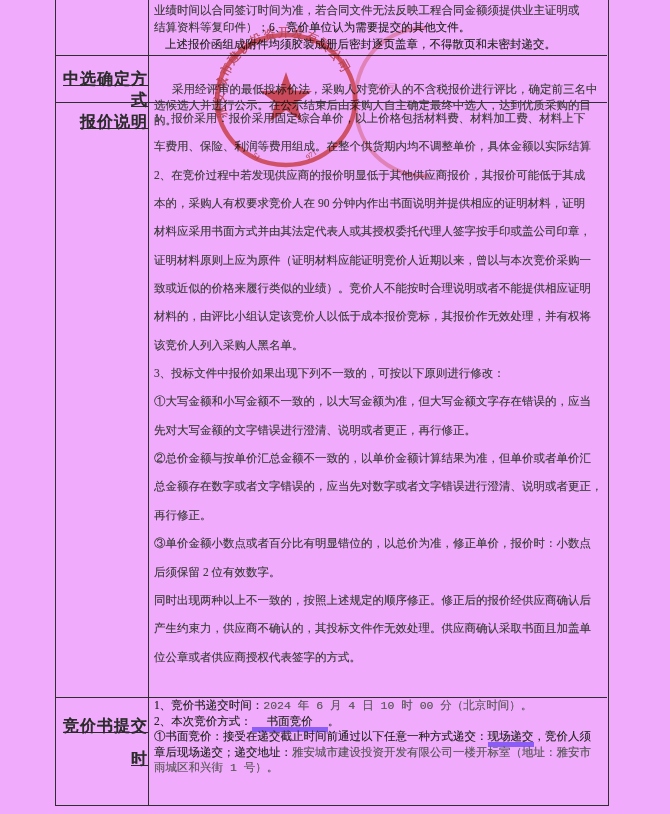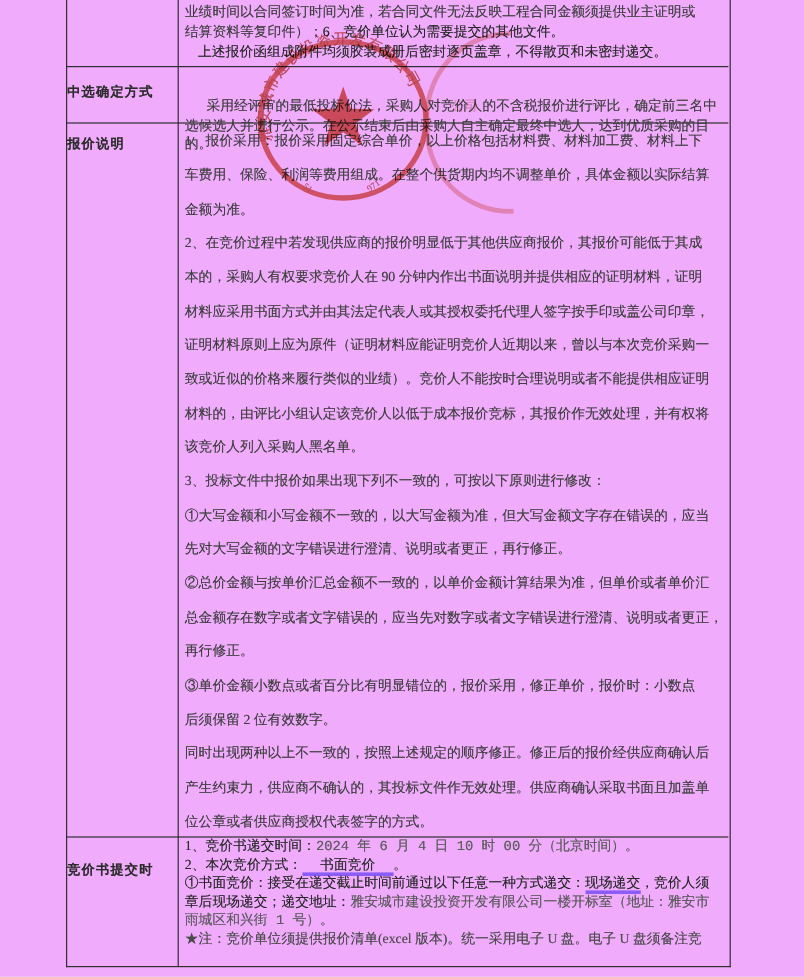--- a/index.html
+++ b/index.html
@@ -15,26 +15,26 @@
   .hline{position:absolute;height:0;border-top:1.2px solid #2e2e2e;}
   .vline{position:absolute;width:0;border-left:1.2px solid #2e2e2e;}
   .tbl-frame{
     position:absolute;left:55px;top:-2px;width:552px;height:807px;
     border-left:1.2px solid #2e2e2e;
     border-right:1.2px solid #2e2e2e;
     border-bottom:1.4px solid #2e2e2e;
   }
   .hdr{
     position:absolute;left:56px;width:92px;
-    font-size:11px;font-weight:bold;color:#2b2b2b;
-    text-align:left;letter-spacing:1px;
+    font-size:16px;font-weight:bold;color:#2b2b2b;
+    text-align:right;letter-spacing:1px;text-decoration:underline;
   }
   .b{font-weight:normal;color:#262626;}
   .gray{color:#5c5c5c;font-family:Liberation Mono, monospace;}
-  .u{border-bottom:3px solid #8b5cf6;}
+  .u{border-bottom:5px solid #8b5cf6;}
   .line{white-space:nowrap;}
   .cont{left:154px;top:2px;width:452px;line-height:17px;}
   .sel{left:154px;top:56px;width:452px;line-height:15.6px;}
   .sel .line:first-child{text-indent:18px;margin-top:26px;}
   .quote{left:154px;top:104px;width:452px;line-height:28.35px;}
   .submit{left:154px;top:698px;width:452px;line-height:15.55px;}
   .soft{text-shadow:0 0 .5px rgba(70,70,70,.55);}
   .seal{position:absolute;left:190px;top:8px;width:250px;height:195px;
         mix-blend-mode:multiply;opacity:.88;pointer-events:none;}
 </style>
@@ -61,35 +61,34 @@
   <div class="cell sel">
     <div class="line">采用经评审的最低投标价法，采购人对竞价人的不含税报价进行评比，确定前三名中</div>
     <div class="line">选候选人并进行公示。在公示结束后由采购人自主确定最终中选人，达到优质采购的目</div>
     <div class="line">的。</div>
   </div>
 
   <div class="hdr" style="top:112px;">报价说明</div>
   <div class="cell quote">
     <div class="line">1、报价采用：报价采用固定综合单价，以上价格包括材料费、材料加工费、材料上下</div>
     <div class="line">车费用、保险、利润等费用组成。在整个供货期内均不调整单价，具体金额以实际结算</div>
-    <div class="line">金额为准。</div>
     <div class="line">2、在竞价过程中若发现供应商的报价明显低于其他供应商报价，其报价可能低于其成</div>
     <div class="line">本的，采购人有权要求竞价人在 90 分钟内作出书面说明并提供相应的证明材料，证明</div>
     <div class="line">材料应采用书面方式并由其法定代表人或其授权委托代理人签字按手印或盖公司印章，</div>
     <div class="line">证明材料原则上应为原件（证明材料应能证明竞价人近期以来，曾以与本次竞价采购一</div>
     <div class="line">致或近似的价格来履行类似的业绩）。竞价人不能按时合理说明或者不能提供相应证明</div>
     <div class="line">材料的，由评比小组认定该竞价人以低于成本报价竞标，其报价作无效处理，并有权将</div>
     <div class="line">该竞价人列入采购人黑名单。</div>
     <div class="line">3、投标文件中报价如果出现下列不一致的，可按以下原则进行修改：</div>
     <div class="line">①大写金额和小写金额不一致的，以大写金额为准，但大写金额文字存在错误的，应当</div>
     <div class="line">先对大写金额的文字错误进行澄清、说明或者更正，再行修正。</div>
     <div class="line">②总价金额与按单价汇总金额不一致的，以单价金额计算结果为准，但单价或者单价汇</div>
     <div class="line">总金额存在数字或者文字错误的，应当先对数字或者文字错误进行澄清、说明或者更正，</div>
     <div class="line">再行修正。</div>
-    <div class="line">③单价金额小数点或者百分比有明显错位的，报价采用，修正单价，报价时：小数点</div>
+    <div class="line">③单价金额小数点或者百分比有明显错位的，以总价为准，修正单价，报价时：小数点</div>
     <div class="line">后须保留 2 位有效数字。</div>
     <div class="line">同时出现两种以上不一致的，按照上述规定的顺序修正。修正后的报价经供应商确认后</div>
     <div class="line">产生约束力，供应商不确认的，其投标文件作无效处理。供应商确认采取书面且加盖单</div>
     <div class="line">位公章或者供应商授权代表签字的方式。</div>
   </div>
 
   <div class="hdr" style="top:709px;line-height:33px;">
     <div>竞价书提交时</div>
   </div>
   <div class="cell submit">
@@ -99,21 +98,20 @@
     <div class="line">
       <span class="b">2、本次竞价方式：</span><span class="b u" style="padding:0 15px;">书面竞价</span><span>。</span>
     </div>
     <div class="line">
       <span class="b">①书面竞价：接受在递交截止时间前通过以下任意一种方式递交：</span><span class="b u">现场递交</span><span class="b">，竞价人须</span>
     </div>
     <div class="line">
       <span class="b">章后现场递交；递交地址：</span><span class="gray">雅安城市建设投资开发有限公司一楼开标室（地址：雅安市</span>
     </div>
     <div class="line gray">雨城区和兴街 1 号）。</div>
-    <div class="line" style="color:#4a4a4a;">★注：竞价单位须提供报价清单(excel 版本)。统一采用电子 U 盘。电子 U 盘须备注竞</div>
   </div>
 
   <svg class="seal" viewBox="0 0 250 195">
 
     <g opacity="0.42">
       <path d="M 236,20 A 69 69 0 0 0 166,95 A 69 69 0 0 0 238,168" fill="none" stroke="#d65a42" stroke-width="4"></path>
       <text x="186" y="84" font-size="11" fill="#d65a42">公司</text>
     </g>
 
     <g>

